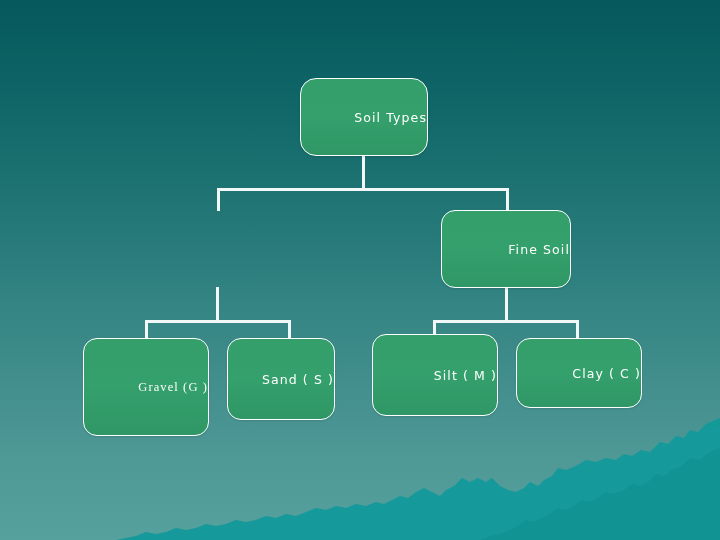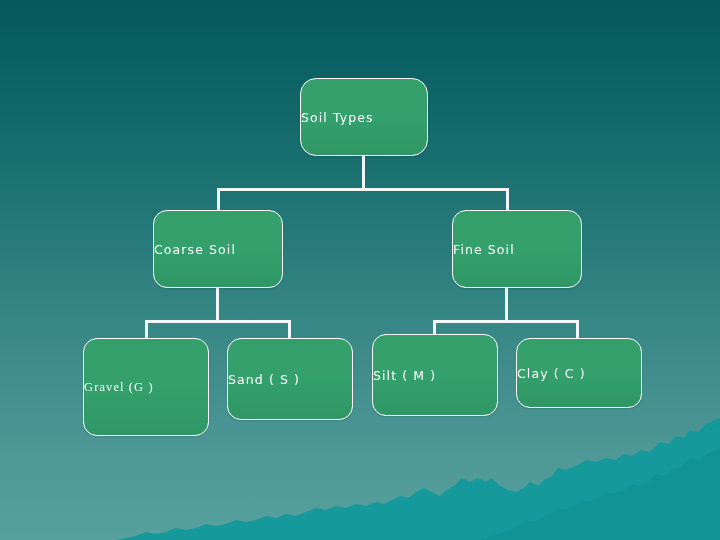--- a/index.html
+++ b/index.html
@@ -44,21 +44,21 @@
 
   
   .node {
     position: absolute;
     box-sizing: border-box;
     border: 1.6px solid #ffffff;
     border-radius: 14px;
     background: linear-gradient(to bottom, #349f6b 0%, #34a06c 50%, #2f9765 100%);
     display: flex;
     align-items: center;
-    justify-content: flex-start;
+    justify-content: flex-end;
     color: #ffffff;
     font-size: 12.5px;
     letter-spacing: 1.1px;
     text-align: center;
     white-space: pre;
     box-shadow: 0 1px 2px rgba(0,0,0,0.12);
   }
   .node.root { border-radius: 16px; }
   .node-label { display: block; }
 </style>
@@ -97,33 +97,30 @@
 
   <div class="conn v" style="left:505px; top:287px; height:33px;"></div>
   <div class="conn h" style="left:433px; top:320px; width:146px;"></div>
   <div class="conn v" style="left:433px; top:320px; height:19px;"></div>
   <div class="conn v" style="left:576px; top:320px; height:19px;"></div>
 
   <div class="node root" style="left:300px; top:78px; width:128px; height:78px;">
     <span class="node-label">Soil Types</span>
   </div>
 
-  <div class="node" style="left:153px; top:210px; width:130px; height:78px;">
-    <span class="node-label">Coarse Soil</span>
-  </div>
 
-  <div class="node" style="left:441px; top:210px; width:130px; height:78px;margin-left:11px;">
+  <div class="node" style="left:441px; top:210px; width:130px; height:78px;">
     <span class="node-label">Fine Soil</span>
   </div>
 
   <div class="node" style="left:83px; top:338px; width:126px; height:98px;font-family:Liberation Serif, serif;">
     <span class="node-label">Gravel (G )</span>
   </div>
 
-  <div class="node" style="left:227px; top:338px; width:126px; height:82px;">
+  <div class="node" style="left:227px; top:338px; width:108px; height:82px;">
     <span class="node-label">Sand ( S )</span>
   </div>
 
   <div class="node" style="left:372px; top:334px; width:126px; height:82px;">
     <span class="node-label">Silt ( M )</span>
   </div>
 
   <div class="node" style="left:516px; top:338px; width:126px; height:70px;">
     <span class="node-label">Clay ( C )</span>
   </div>

